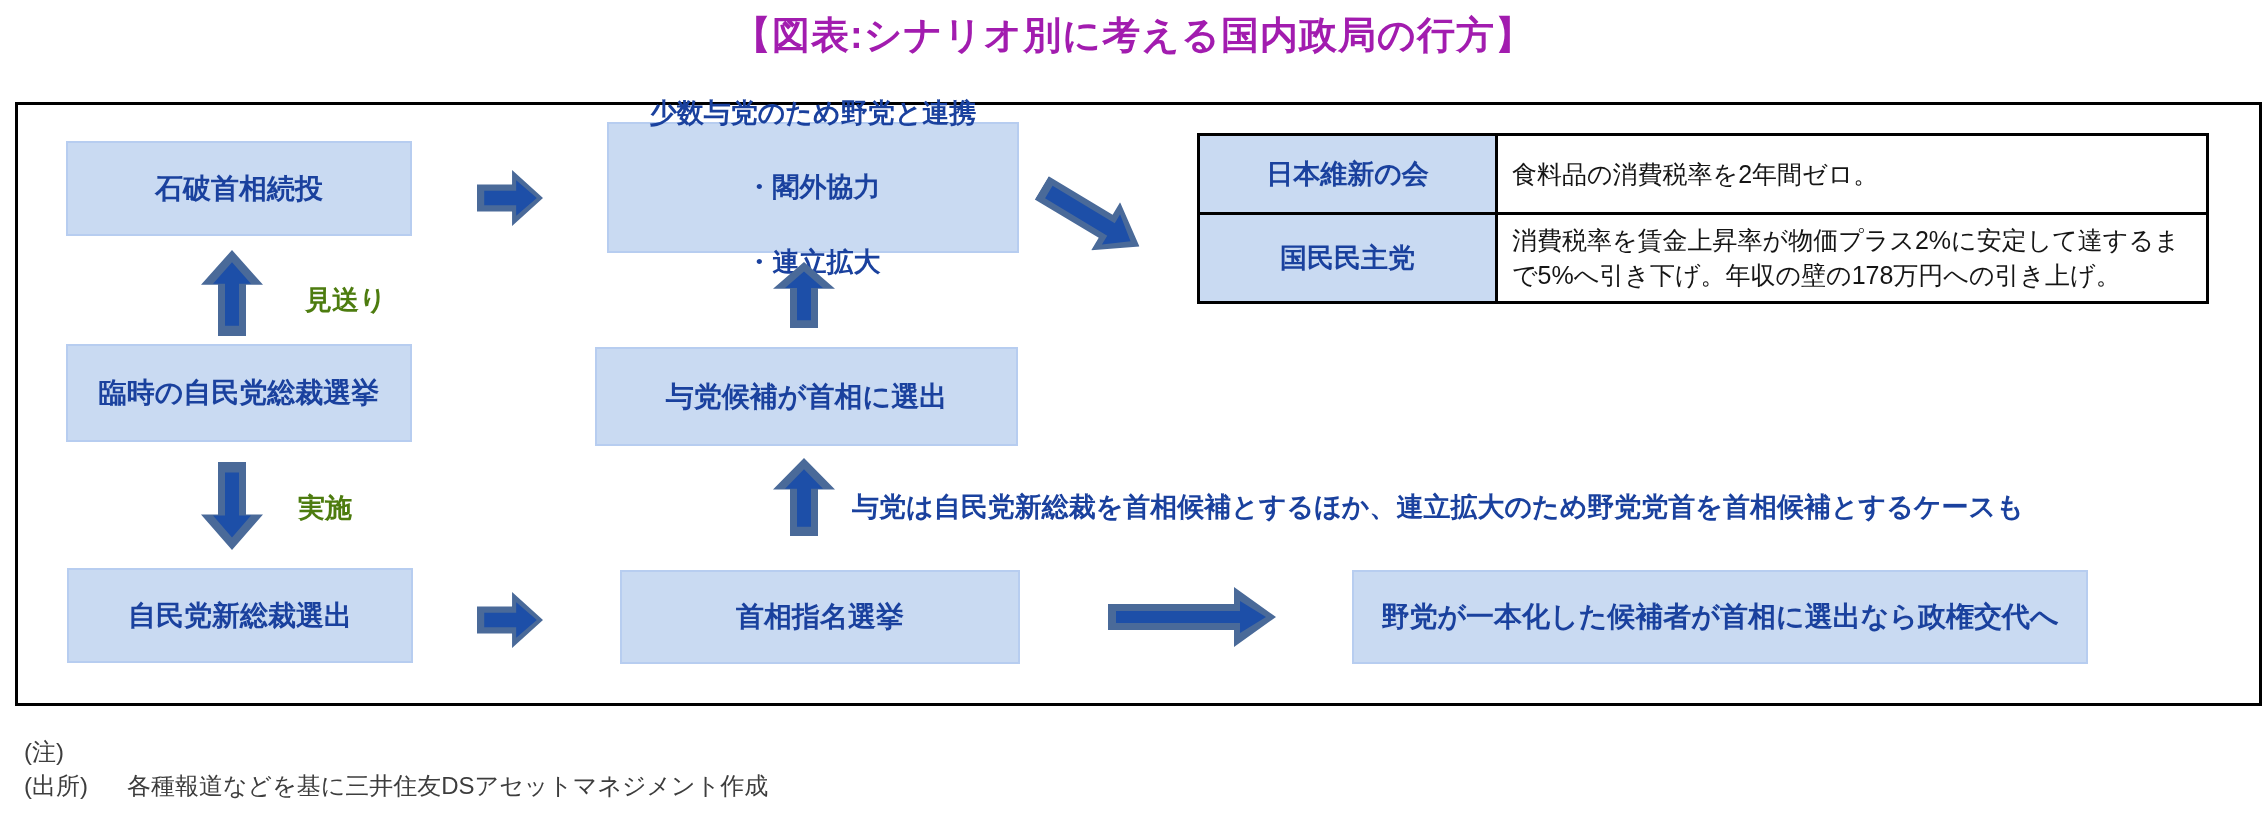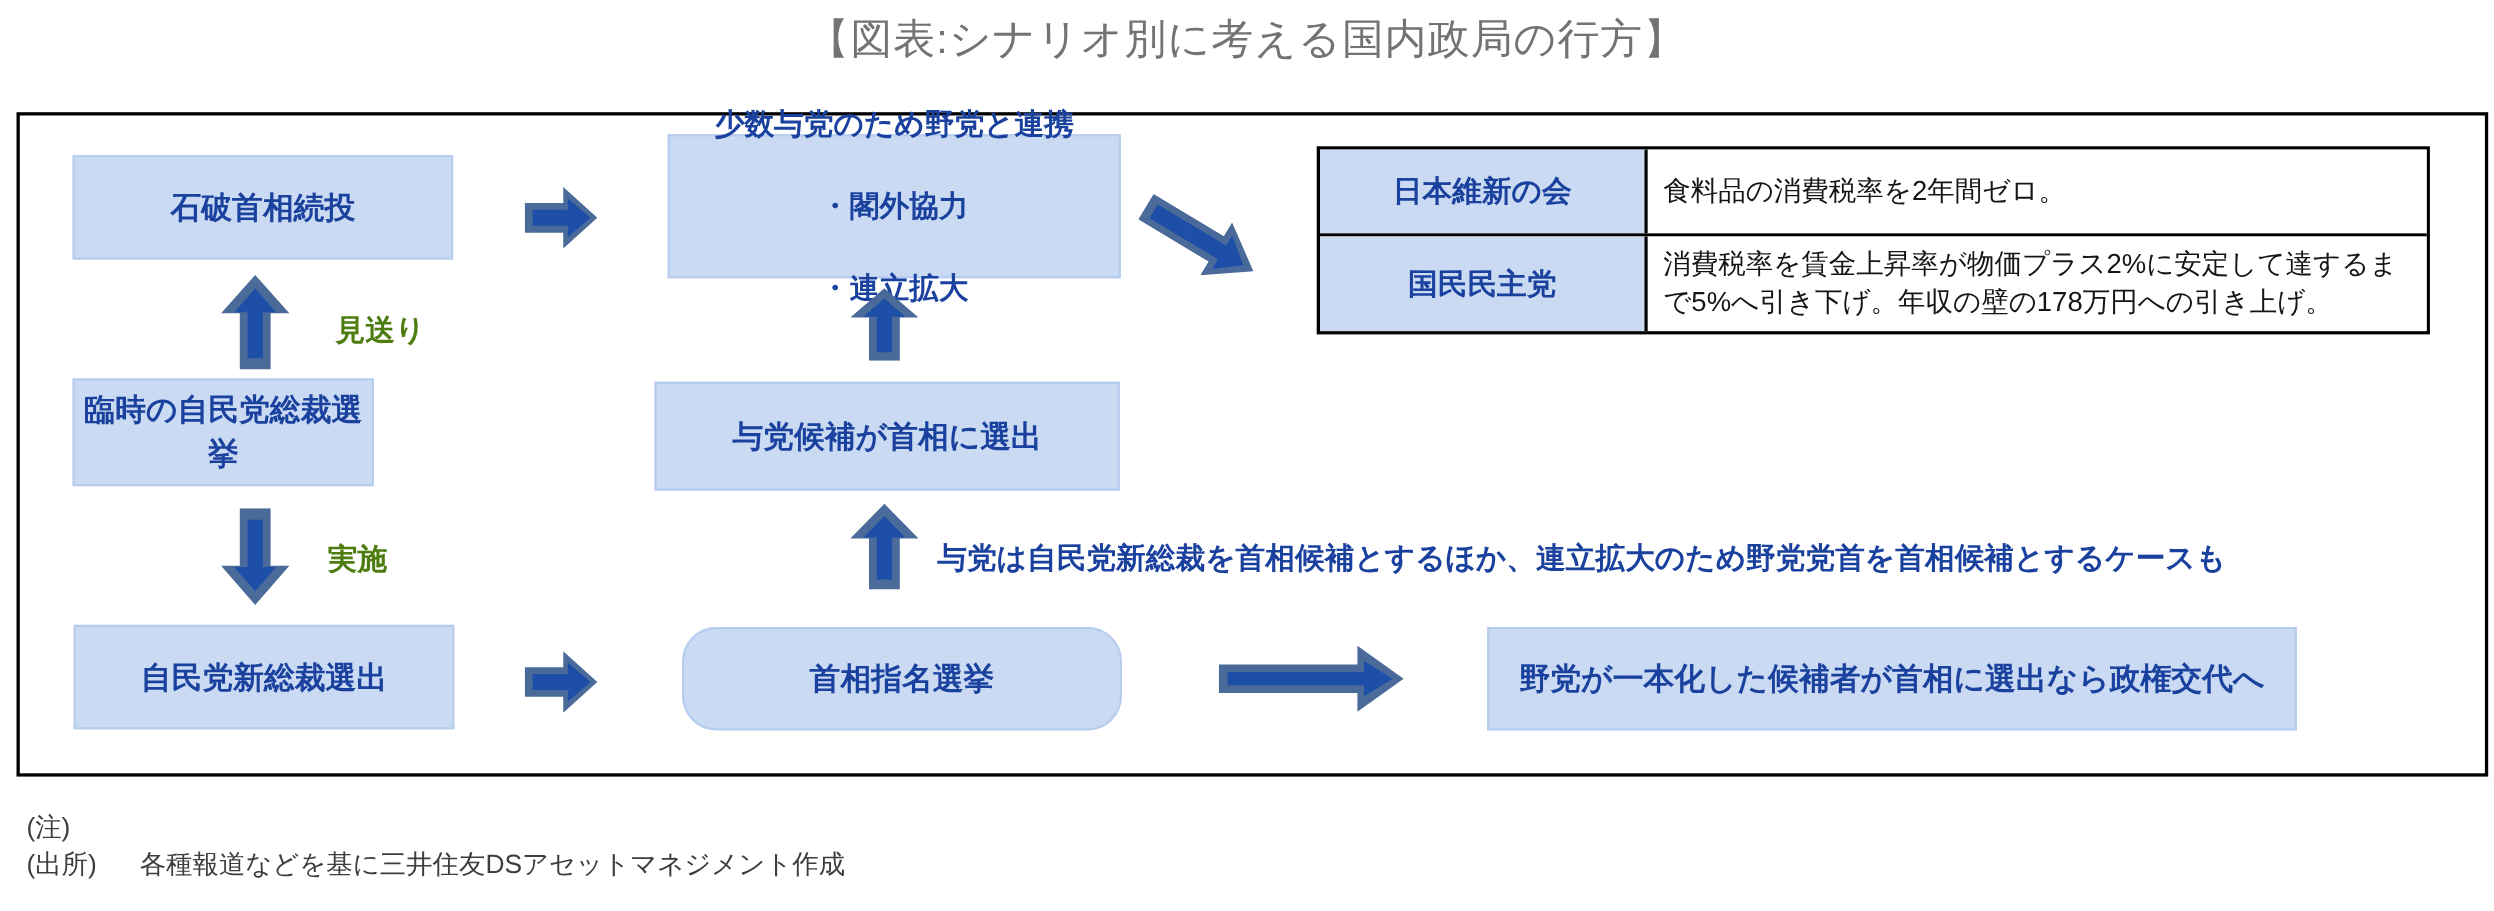--- a/index.html
+++ b/index.html
@@ -2,21 +2,21 @@
 <html><head>
 <meta charset="utf-8">
 <style>
   html,body { margin:0; padding:0; background:#ffffff; }
   .canvas {
     position:relative; width:2267px; height:828px; background:#ffffff;
     font-family:"Liberation Sans", sans-serif; overflow:hidden;
   }
   .title {
     position:absolute; top:10px; left:0; width:100%; text-align:center;
-    font-size:38px; font-weight:normal; color:#737373; letter-spacing:1px;
+    font-size:38px; font-weight:bold; color:#a21caf; letter-spacing:1px;
   }
   .frame {
     position:absolute; left:15px; top:102px; width:2247px; height:604px;
     border:3px solid #000000; box-sizing:border-box; background:#ffffff;
   }
   .fbox {
     position:absolute; background:#c9daf2; border:2px solid #b7cdf0;
     box-sizing:border-box; display:flex; flex-direction:column;
     align-items:center; justify-content:center; text-align:center;
     color:#1a419e; font-weight:bold; font-size:28px; line-height:1.42;gap:36px;
@@ -71,21 +71,21 @@
   </div>
 
   <div class="arrow" style="left:201px; top:250px; width:62px; height:86px;">
     <svg viewBox="0 0 62 84" preserveAspectRatio="none">
       <polygon class="arr-outer" points="31,0 62,34 45,34 45,84 17,84 17,34 0,34"></polygon>
       <polygon class="arr-inner" points="31,12 50,33 38,33 38,74 24,74 24,33 12,33"></polygon>
     </svg>
   </div>
   <div class="flow-label" style="left:305px; top:282px;">見送り</div>
 
-  <div class="fbox" style="left:66px; top:344px; width:274px; height:98px;">
+  <div class="fbox" style="left:66px; top:344px; width:346px; height:98px;">
     <span>臨時の自民党総裁選挙</span>
   </div>
 
   <div class="arrow" style="left:201px; top:462px; width:62px; height:88px; transform:scaleY(-1);">
     <svg viewBox="0 0 62 84" preserveAspectRatio="none">
       <polygon class="arr-outer" points="31,0 62,34 45,34 45,84 17,84 17,34 0,34"></polygon>
       <polygon class="arr-inner" points="31,12 50,33 38,33 38,74 24,74 24,33 12,33"></polygon>
     </svg>
   </div>
   <div class="flow-label" style="left:298px; top:490px;">実施</div>
@@ -125,21 +125,21 @@
   </div>
 
   <div class="arrow" style="left:773px; top:458px; width:62px; height:78px;">
     <svg viewBox="0 0 62 84" preserveAspectRatio="none">
       <polygon class="arr-outer" points="31,0 62,34 45,34 45,84 17,84 17,34 0,34"></polygon>
       <polygon class="arr-inner" points="31,12 50,33 38,33 38,74 24,74 24,33 12,33"></polygon>
     </svg>
   </div>
   <div class="annotation">与党は自民党新総裁を首相候補とするほか、連立拡大のため野党党首を首相候補とするケースも</div>
 
-  <div class="fbox" style="left:620px; top:570px; width:400px; height:94px;border-radius:31px;">
+  <div class="fbox" style="left:620px; top:570px; width:400px; height:94px;">
     <span>首相指名選挙</span>
   </div>
 
   <div class="arrow" style="left:1040px; top:166px; width:114px; height:56px; transform:rotate(31deg); transform-origin:12px 28px;">
     <svg viewBox="0 0 110 54" preserveAspectRatio="none">
       <polygon class="arr-outer" points="0,14 72,14 72,0 110,27 72,54 72,40 0,40"></polygon>
       <polygon class="arr-inner" points="8,20 78,20 78,10 100,27 78,44 78,34 8,34"></polygon>
     </svg>
   </div>
 

